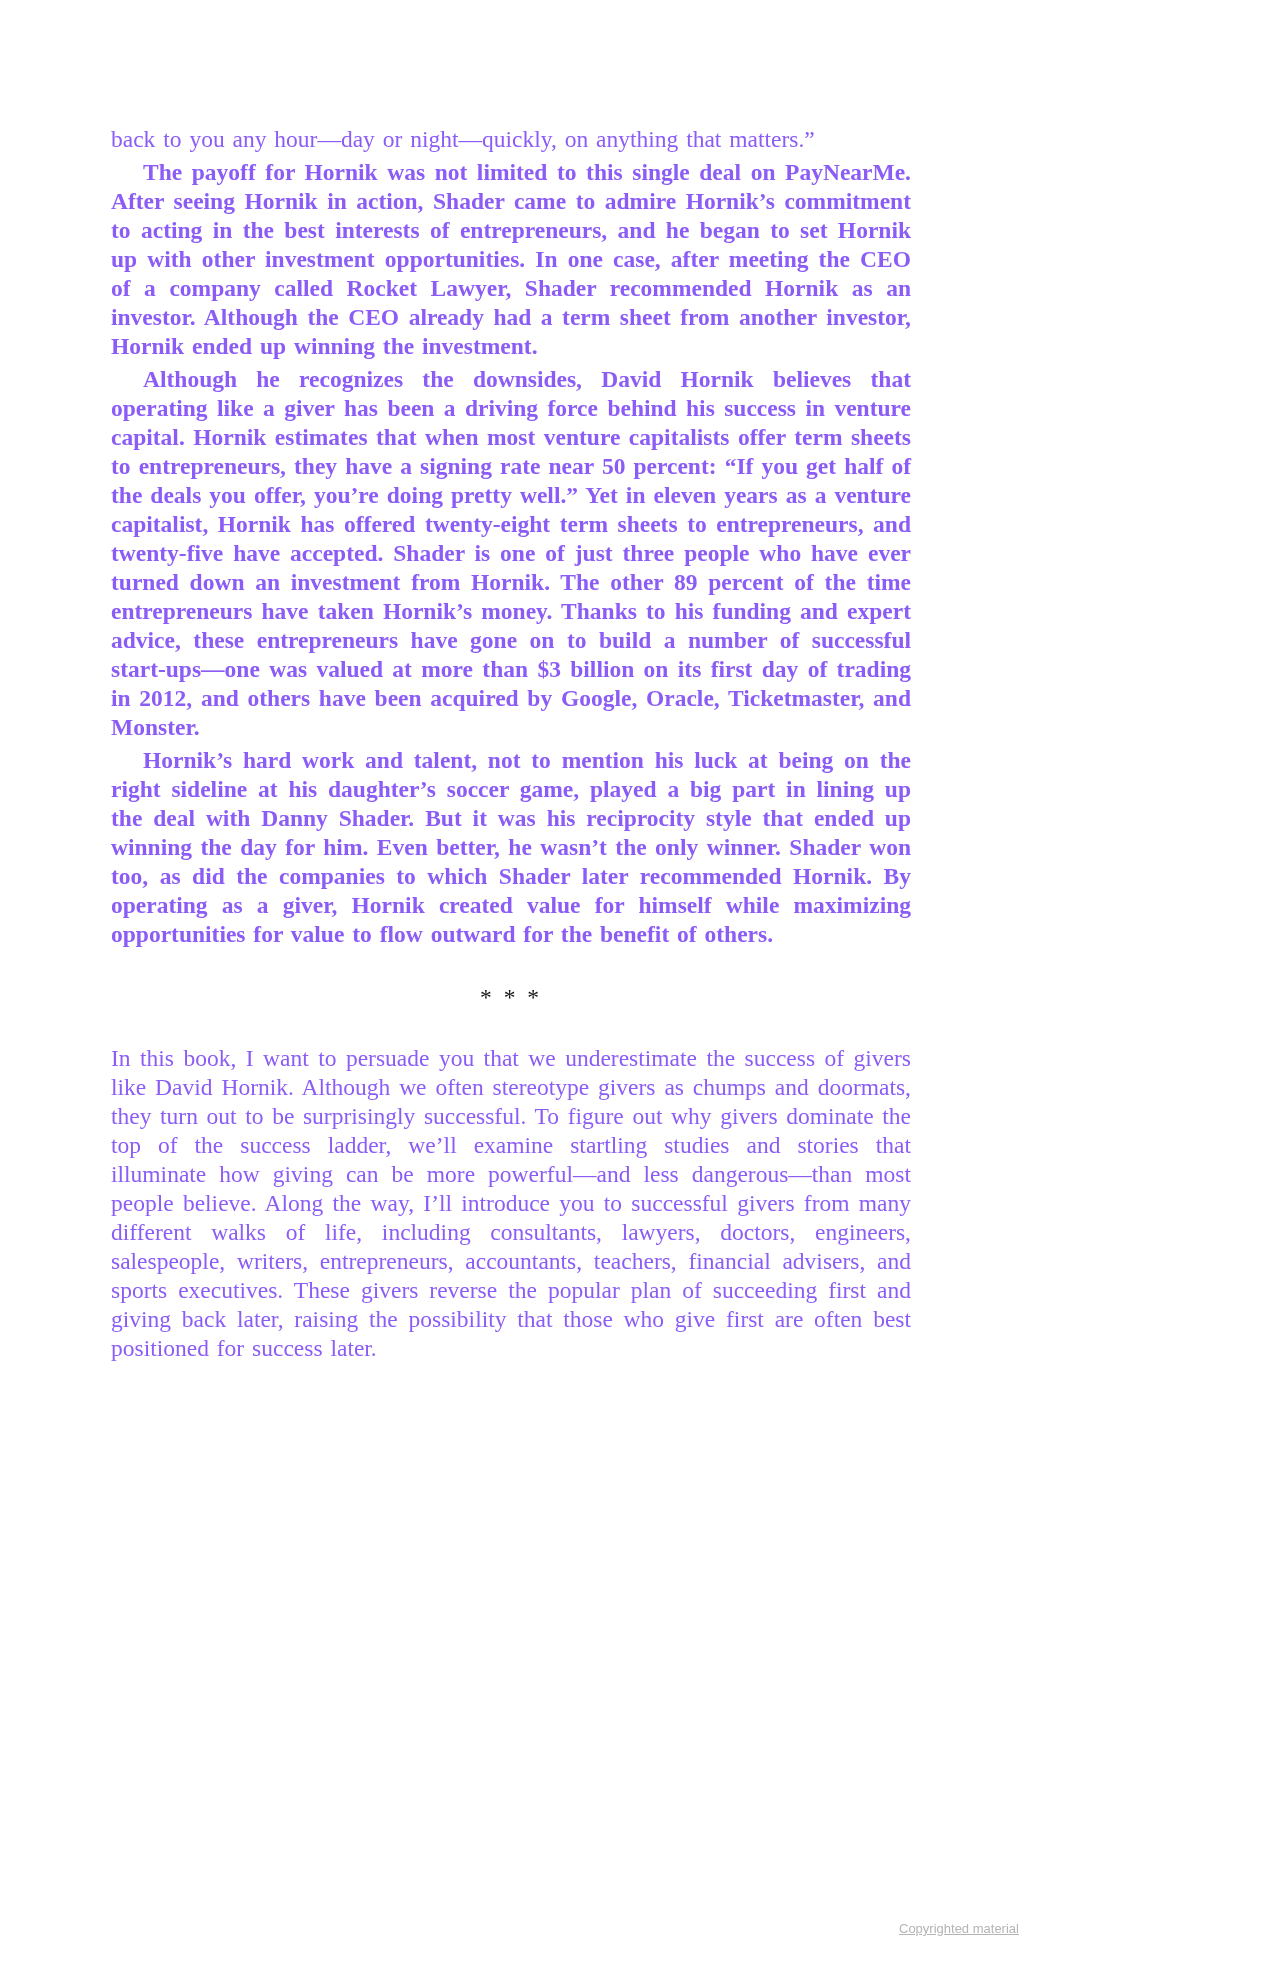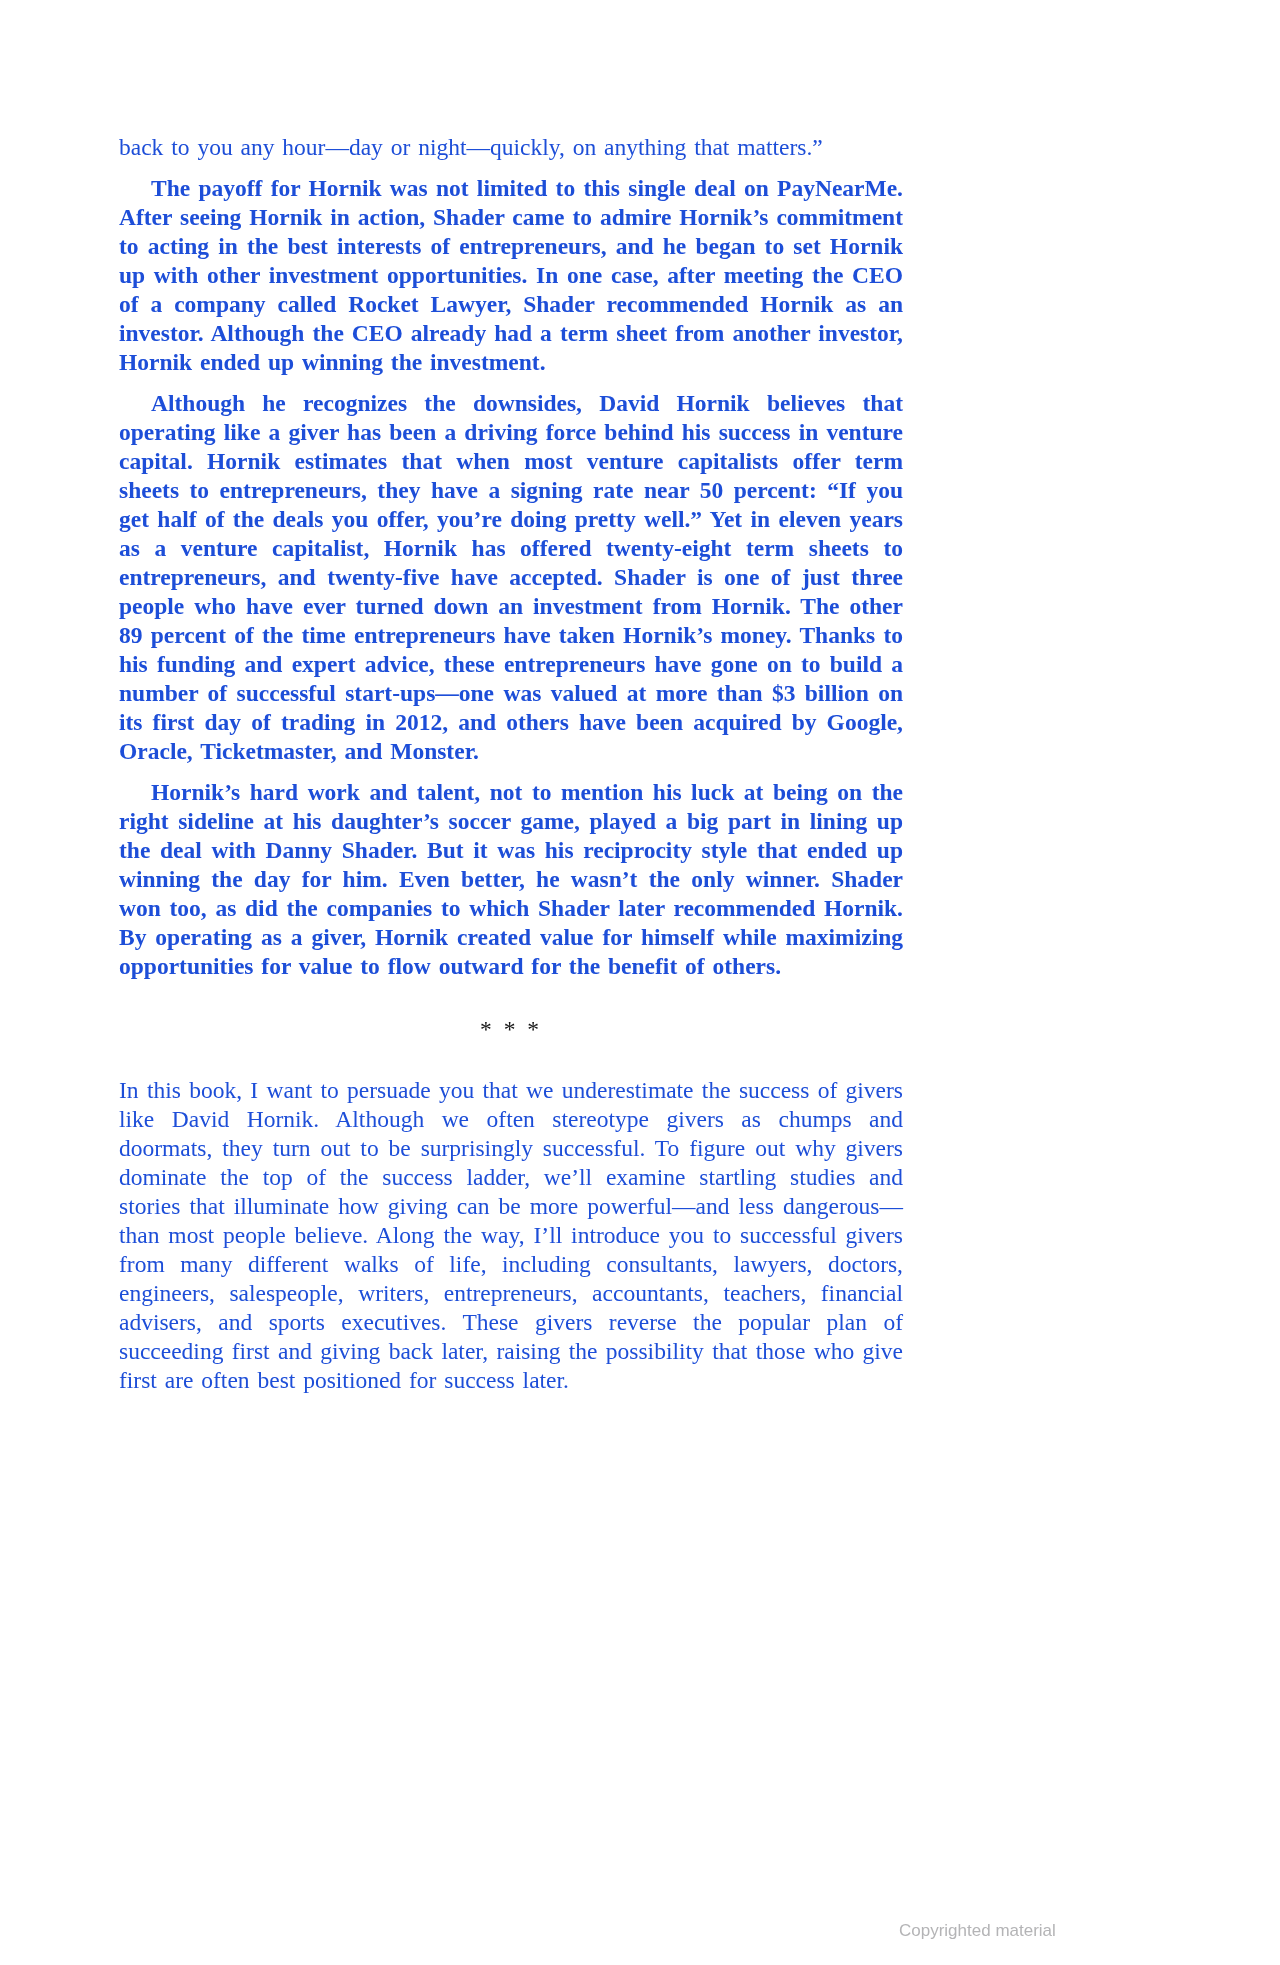--- a/index.html
+++ b/index.html
@@ -15,47 +15,48 @@
     color: #161616;
     overflow: hidden;
   }
   .page-content {
     position: absolute;
     left: 107px;
     top: 121px;
     width: 808px;
   }
   .para {
-    margin: 12px;
+    margin: 4px;
     font-size: 23.5px;
     line-height: 29px;
     text-align: justify;
     word-spacing: 2px;
-    color: #1d4ed8;
+    color: #8b5cf6;
   }
   .para.indent {
     text-indent: 32px;
     font-weight: bold;
   }
   .section-break {
     margin: 34px 0 32px 0;
     text-align: center;
     font-size: 23.5px;
     line-height: 29px;
     letter-spacing: 3px;
     color: #161616;
   }
   .watermark {
     position: absolute;
     left: 899px;
     top: 1921px;
     font-family: "Liberation Sans", sans-serif;
-    font-size: 17px;
+    font-size: 13px;
     color: #b4b4b6;
     white-space: nowrap;
+    text-decoration: underline;
   }
 </style>
 </head>
 <body>
 
 <div class="page-content">
   <p class="para">back to you any hour—day or night—quickly, on anything that matters.”</p>
   <p class="para indent">The payoff for Hornik was not limited to this single deal on PayNearMe. After seeing Hornik in action, Shader came to admire Hornik’s commitment to acting in the best interests of entrepreneurs, and he began to set Hornik up with other investment opportunities. In one case, after meeting the CEO of a company called Rocket Lawyer, Shader recommended Hornik as an investor. Although the CEO already had a term sheet from another investor, Hornik ended up winning the investment.</p>
   <p class="para indent">Although he recognizes the downsides, David Hornik believes that operating like a giver has been a driving force behind his success in venture capital. Hornik estimates that when most venture capitalists offer term sheets to entrepreneurs, they have a signing rate near 50 percent: “If you get half of the deals you offer, you’re doing pretty well.” Yet in eleven years as a venture capitalist, Hornik has offered twenty-eight term sheets to entrepreneurs, and twenty-five have accepted. Shader is one of just three people who have ever turned down an investment from Hornik. The other 89 percent of the time entrepreneurs have taken Hornik’s money. Thanks to his funding and expert advice, these entrepreneurs have gone on to build a number of successful start-ups—one was valued at more than $3 billion on its first day of trading in 2012, and others have been acquired by Google, Oracle, Ticketmaster, and Monster.</p>
   <p class="para indent">Hornik’s hard work and talent, not to mention his luck at being on the right sideline at his daughter’s soccer game, played a big part in lining up the deal with Danny Shader. But it was his reciprocity style that ended up winning the day for him. Even better, he wasn’t the only winner. Shader won too, as did the companies to which Shader later recommended Hornik. By operating as a giver, Hornik created value for himself while maximizing opportunities for value to flow outward for the benefit of others.</p>

